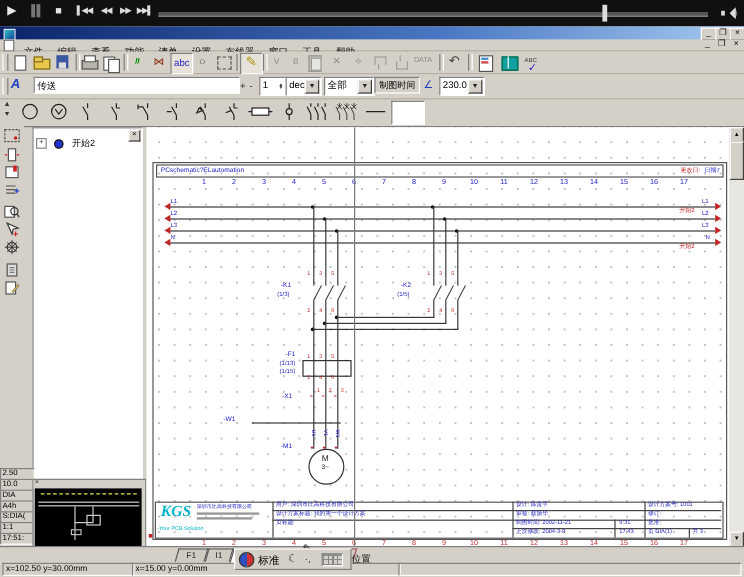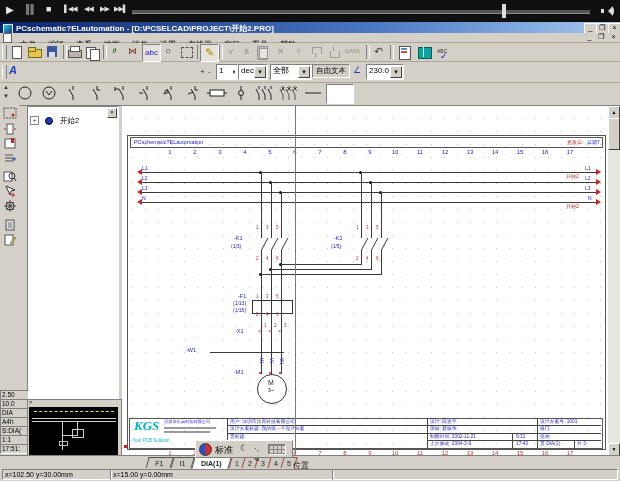--- a/index.html
+++ b/index.html
@@ -60,21 +60,20 @@
     <div class="abs" style="left:502px;top:4px;width:4px;height:14px;background:#ddd;"></div>
     <div class="abs" style="left:601px;top:6px;width:12px;height:10px;">
       <div class="abs" style="left:0;top:3px;width:3px;height:4px;background:#ddd;"></div>
       <div class="abs" style="left:2px;top:0;width:0;height:0;border:5px solid transparent;border-right:5px solid #ddd;"></div>
       <div class="abs" style="left:8px;top:1px;width:4px;height:8px;border-right:1px solid #ddd;border-radius:50%;"></div>
     </div>
   </div>
 
   <div class="abs" style="left:0;top:22px;width:620px;height:11px;background:linear-gradient(90deg,#0a246a,#4a78c4 60%,#a6caf0);">
     <div class="abs" style="left:3px;top:2px;width:8px;height:8px;background:linear-gradient(135deg,#30c0c0,#1040a0);border:1px solid #dfe6f5;"></div>
-    <span class="abs" style="left:16px;top:1px;color:#fff;font-size:8px;font-weight:bold;white-space:nowrap;">PCschematic?ELautomation - [D:\PCSELCAD\PROJECT\开始2.PRO]</span>
     <span class="winbtn btn3d" style="left:584px;top:1px;">_</span>
     <span class="winbtn btn3d" style="left:596px;top:1px;">❐</span>
     <span class="winbtn btn3d" style="left:608px;top:1px;">×</span>
   </div>
 
   <div class="abs" style="left:0;top:33px;width:620px;height:9px;background:#d4d0c8;border-bottom:1px solid #aca899;">
     <div class="abs" style="left:3px;top:0;width:7px;height:8px;background:#fff;border:1px solid #666;"></div>
     <div class="abs" style="left:14px;top:0;">
       <span class="menu-item">文件</span><span class="menu-item">编辑</span><span class="menu-item">查看</span><span class="menu-item">功能</span><span class="menu-item">清单</span><span class="menu-item">设置</span><span class="menu-item">布线器</span><span class="menu-item">窗口</span><span class="menu-item">工具</span><span class="menu-item">帮助</span>
     </div>
@@ -150,29 +149,30 @@
       </div>
     <div class="tbtn" style="left:436px;top:1px;">
         <span style="position:absolute;left:1px;top:0;font-size:5px;color:#333;">ABC</span>
         <span style="position:absolute;left:4px;top:5px;font-size:9px;color:#2020c0;">✓</span>
       </div>
   </div>
 
   <div class="abs" style="left:0;top:62px;width:620px;height:20px;background:#d4d0c8;border-bottom:1px solid #aca899;">
     <div class="grip" style="left:2px;top:3px;height:14px;"></div>
     <span class="abs" style="left:9px;top:2px;font-size:11px;font-weight:bold;font-style:italic;color:#2040c0;">A</span>
+    <input class="abs" style="left: 28px; top: 2px; width: 166px; height: 12px; border-width: 1px; border-style: solid; border-color: rgb(128, 128, 128) rgb(255, 255, 255) rgb(255, 255, 255) rgb(128, 128, 128); border-image: initial; font-size: 8px; padding: 0px 2px; font-family: inherit;" value="传送">
     <span class="abs" style="left:200px;top:5px;font-size:8px;color:#333;">+</span>
     <span class="abs" style="left:208px;top:5px;font-size:8px;color:#333;">-</span>
     <div class="ddl" style="left:216px;top:2px;width:18px;"><span>1</span>
       <span class="abs" style="right:1px;top:0;font-size:4px;color:#333;">▲</span>
       <span class="abs" style="right:1px;bottom:0;font-size:4px;color:#333;">▼</span>
     </div>
     <div class="ddl" style="left:238px;top:2px;width:26px;"><span>dec</span><span class="ddlarrow">▼</span></div>
     <div class="ddl" style="left:270px;top:2px;width:38px;"><span>全部</span><span class="ddlarrow">▼</span></div>
-    <div class="abs sunken" style="left:312px;top:2px;width:36px;height:12px;text-align:center;font-size:7.5px;line-height:12px;background:#d4d0c8;"><span>自由文本</span></div>
+    <div class="abs sunken" style="left:312px;top:2px;width:36px;height:12px;text-align:center;font-size:7.5px;line-height:12px;background:#d4d0c8;"><span>制图时间</span></div>
     <span class="abs" style="left:353px;top:3px;font-size:9px;color:#2040c0;">∠</span>
     <div class="ddl" style="left:366px;top:2px;width:34px;"><span>230.0</span><span class="ddlarrow">▼</span></div>
   </div>
 
   <div class="abs" style="left:0;top:83px;width:620px;height:22px;background:#d4d0c8;border-bottom:1px solid #808080;">
     <span class="abs" style="left:3px;top:1px;font-size:6px;color:#333;">▲</span>
     <span class="abs" style="left:3px;top:10px;font-size:6px;color:#333;">▼</span>
     <div class="symbtn" style="left:14px;">
         <svg width="22" height="18">
           <circle cx="11" cy="9" r="6" fill="none" stroke="#222"></circle>
@@ -569,21 +569,21 @@
       </div>
     <div class="stab red" style="left:269px;width:12px;">
         <span>4</span>
       </div>
     <div class="stab red" style="left:282px;width:12px;">
         <span>5</span>
       </div>
     <span class="abs" style="left:252px;top:-3px;font-size:10px;color:#111;z-index:6;">✎</span>
   </div>
 
-  <div class="abs raised" style="left:195px;top:440px;width:96px;height:16px;z-index:8;">
+  <div class="abs raised" style="left:195px;top:457px;width:96px;height:16px;z-index:8;">
     <span class="abs" style="left:3px;top:2px;width:11px;height:11px;border-radius:50%;background:conic-gradient(#d03030 0 50%,#3050c0 50% 100%);border:1px solid #333;"></span>
     <span class="abs" style="left:19px;top:3px;font-size:9px;color:#000;">标准</span>
     <span class="abs" style="left:44px;top:2px;font-size:9px;color:#222;">☾</span>
     <span class="abs" style="left:58px;top:3px;font-size:8px;color:#222;">·,</span>
     <span class="abs sunken" style="left:72px;top:3px;width:16px;height:9px;background:repeating-linear-gradient(90deg,#888 0 1px,transparent 1px 4px),repeating-linear-gradient(0deg,#888 0 1px,transparent 1px 4px);"></span>
   </div>
   <span class="abs" style="left:293px;top:460px;font-size:8px;color:#111;z-index:8;">位置</span>
 
   <div class="abs" style="left:0;top:468px;width:620px;height:13px;background:#d4d0c8;">
     <div class="abs sunken" style="left:2px;top:1px;width:106px;height:9px;font-size:7px;line-height:9px;padding-left:2px;"><span>x=102.50 y=30.00mm</span></div>

